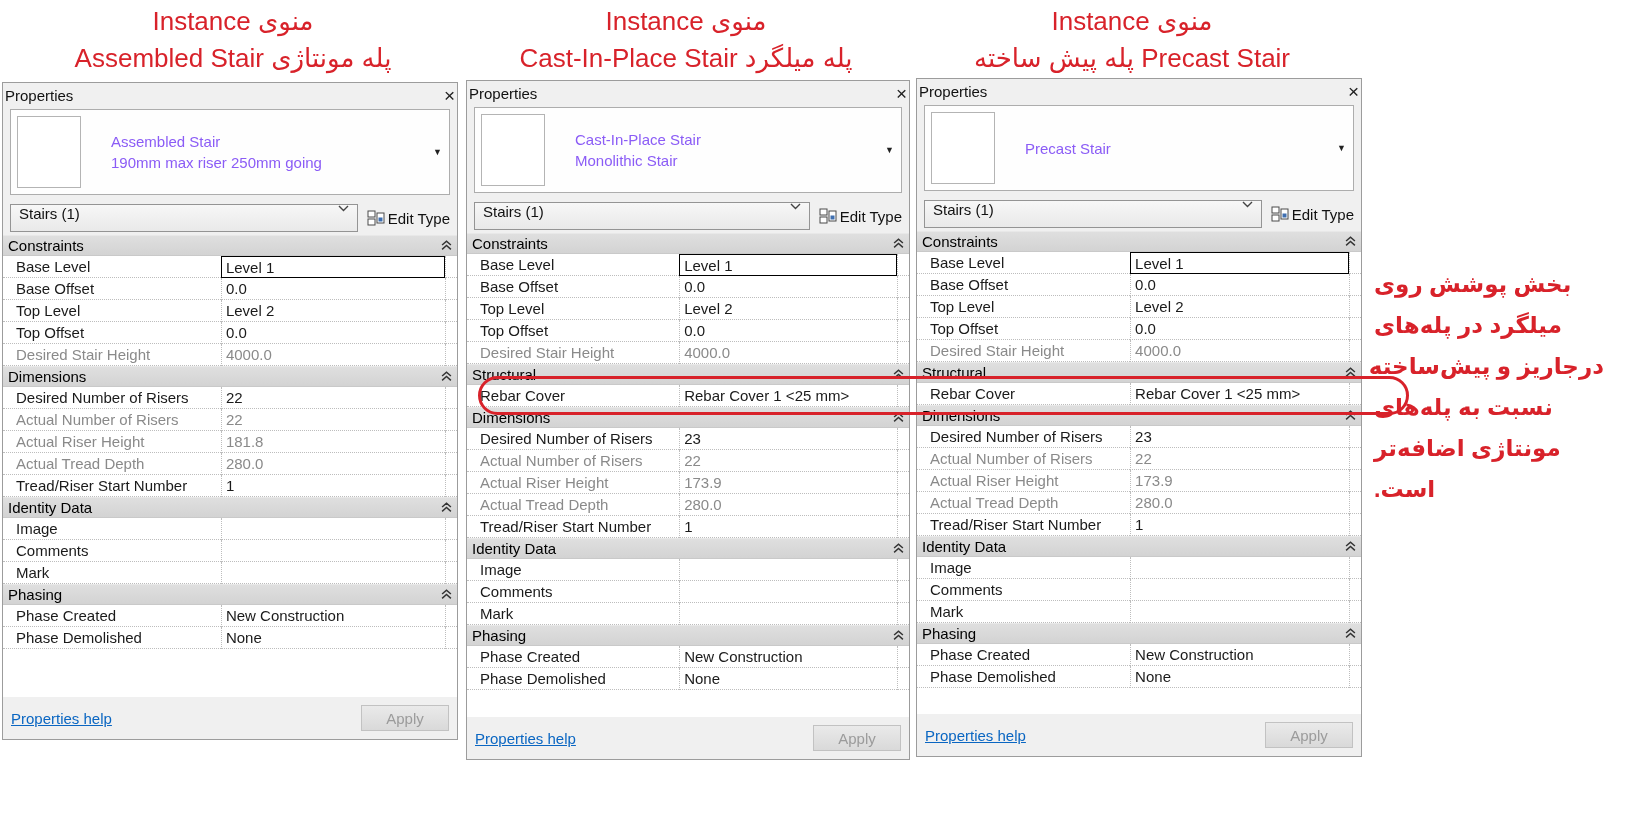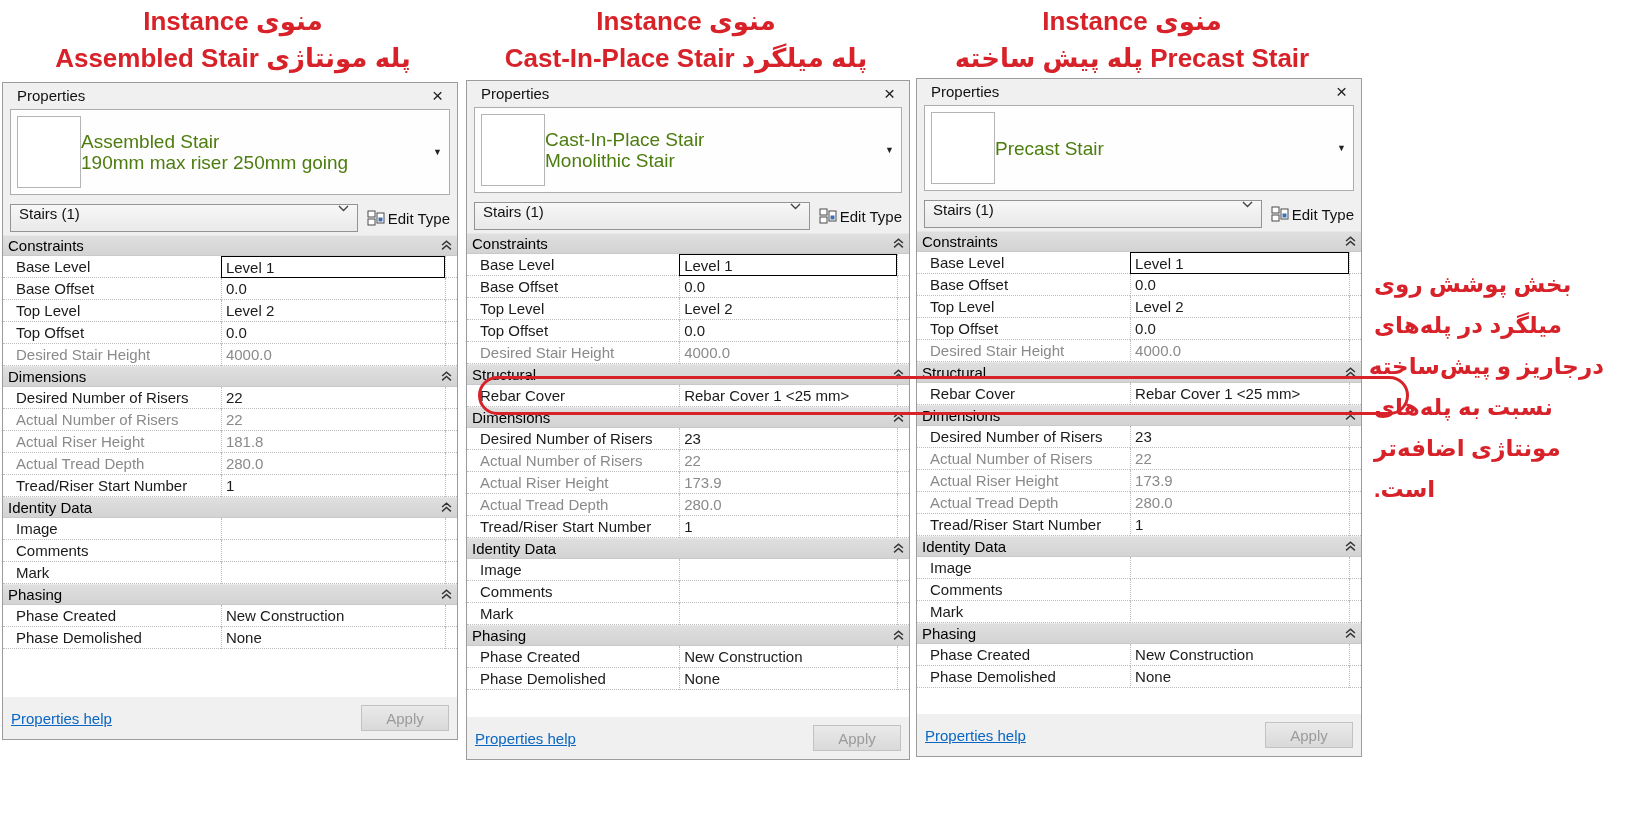--- a/index.html
+++ b/index.html
@@ -4,42 +4,42 @@
 <style>
   html,body{margin:0;padding:0}
   body{
     width:1629px;height:828px;position:relative;overflow:hidden;
     background:#ffffff;
     font-family:"Liberation Sans","DejaVu Sans",sans-serif;
     -webkit-font-smoothing:antialiased;
   }
 
   
-  .heading{position:absolute;text-align:center;color:#d8222a;font-size:26px;font-weight:bold;line-height:37px;direction:rtl;white-space:nowrap}
+  .heading{position:absolute;text-align:center;color:#d8222a;font-size:26px;font-weight:normal;line-height:37px;direction:rtl;white-space:nowrap}
   .heading-0{left:8px;top:3px;width:450px}
   .heading-1{left:462px;top:3px;width:448px}
   .heading-2{left:902px;top:3px;width:460px}
 
   .sidenote{position:absolute;left:1374px;top:264px;width:230px;direction:rtl;text-align:left;color:#d8222a;font-size:23px;font-weight:bold;line-height:41px}
   .sidenote div{white-space:nowrap}
 
   .oval{position:absolute;left:478px;top:376px;width:931px;height:39px;border:3px solid #d8222a;border-radius:22px;box-sizing:border-box;z-index:6;pointer-events:none;background:transparent}
 
   
   .panel{position:absolute;background:#f0f0f0;border:1px solid #9c9c9c;box-sizing:border-box;display:flex;flex-direction:column;z-index:2}
   .panel-0{left:2px;top:82px;width:456px;height:658px}
   .panel-1{left:466px;top:80px;width:444px;height:680px}
   .panel-2{left:916px;top:78px;width:446px;height:679px}
 
-  .titlebar{flex:0 0 24px;display:flex;align-items:center;padding:0 14px;font-size:15px;color:#111}
+  .titlebar{flex:0 0 24px;display:flex;align-items:center;padding:0 2px;font-size:15px;color:#111}
   .closebtn{margin-left:auto;font-size:19px;line-height:1;color:#222}
 
   .typebox{flex:0 0 84px;margin:2px 7px 6px 7px;background:#fefefe;border:1px solid #adadad;display:flex;align-items:center;position:relative}
   .thumb{width:62px;height:70px;margin-left:6px;background:#ffffff;border:1px solid #b4b4b4;flex:0 0 auto}
-  .typetext{font-size:19px;color:#4d7c0f;line-height:21px}
+  .typetext{margin-left:30px;font-size:15px;color:#8b5cf6;line-height:21px}
   .typearrow{position:absolute;right:7px;top:50%;transform:translateY(-50%);font-size:9px;color:#222}
 
   .comborow{flex:0 0 34px;display:flex;align-items:center;padding:0 7px;gap:9px}
   .combo{flex:1;height:28px;box-sizing:border-box;border:1px solid #949494;background:linear-gradient(#f7f7f7,#e9e9e9);display:flex;align-items:flex-start;padding:0 8px;font-size:15px;color:#111}
   .combo svg{margin-left:auto}
   .edittype{display:flex;align-items:center;gap:3px;font-size:15px;color:#111;flex:0 0 auto;white-space:nowrap}
 
   .grid{flex:1 1 auto;background:#ffffff;overflow:hidden}
   .section-header{height:21px;background:linear-gradient(#dfdfdf,#d3d3d3);border-bottom:1px solid #c9c9c9;border-top:1px solid #e8e8e8;display:flex;align-items:center;font-size:15px;color:#000;padding-left:5px;box-sizing:border-box}
   .section-header .chev{margin-left:auto;margin-right:5px;display:flex}

